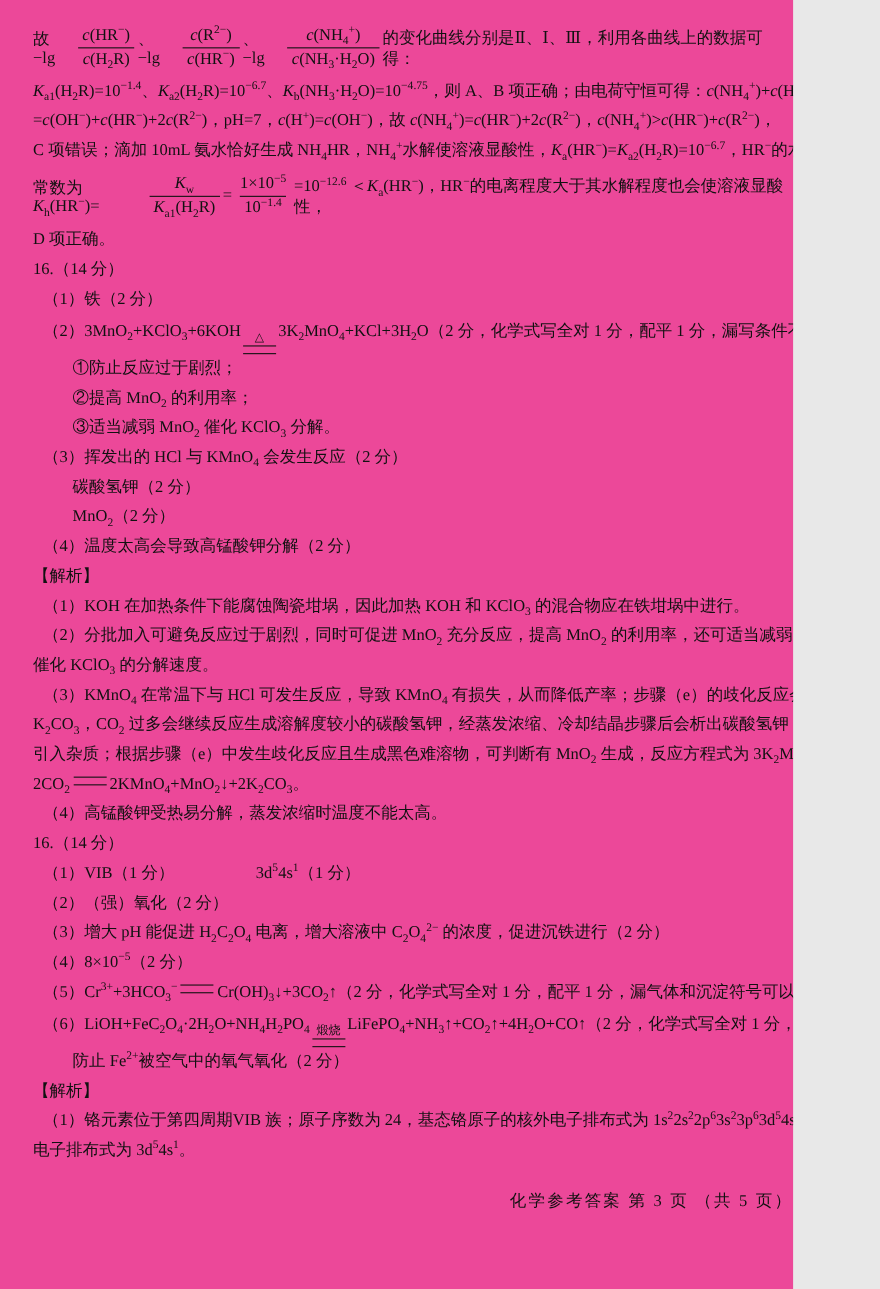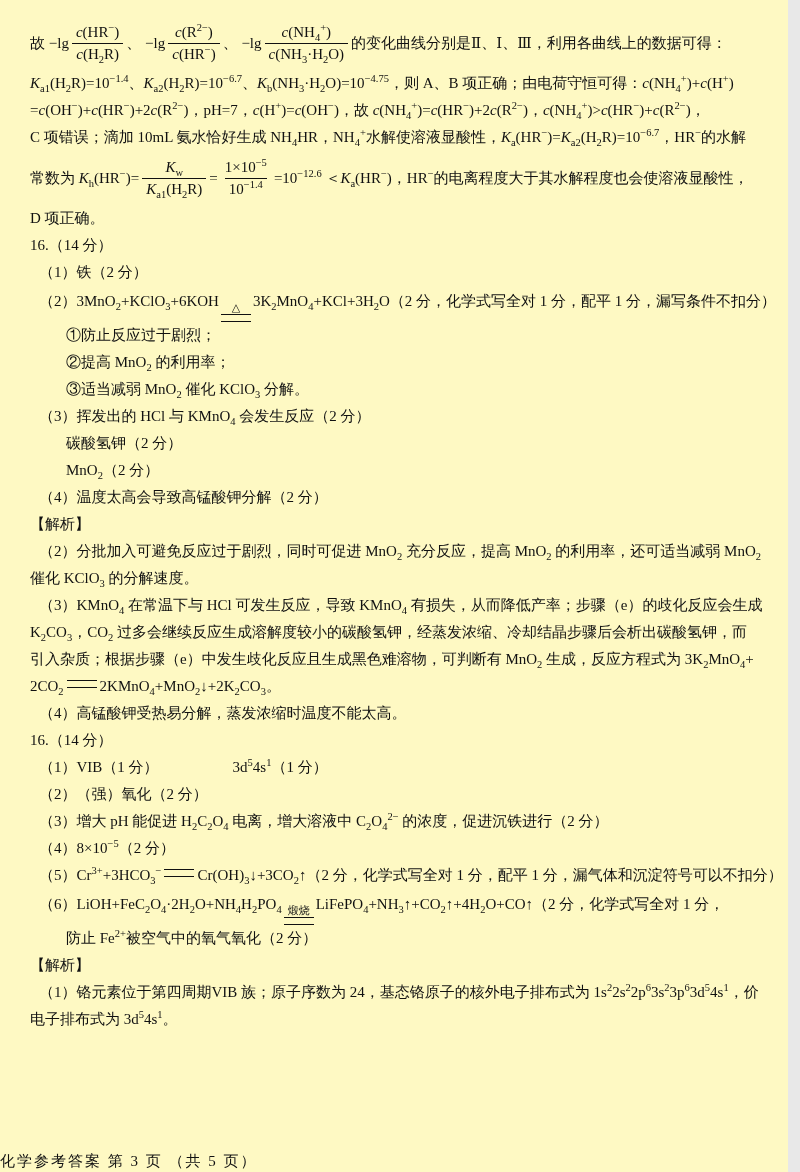--- a/index.html
+++ b/index.html
@@ -1,19 +1,19 @@
 <!DOCTYPE html>
 <html><head>
 <meta charset="utf-8">
 <style>
   html,body{margin:0;padding:0;background:#e8e8e8;}
   .page{
     position:relative;
-    width:788px;height:1172px;
-    background:#fef9c3;
+    width:721px;height:1172px;
+    background:#ec4899;
     overflow:hidden;
     font-family:"Liberation Serif","DejaVu Serif",serif;
     color:#111;
     font-size:15px;
   }
   .content{padding:16px 8px 0 30px;}
   .ln{line-height:27px;min-height:27px;white-space:nowrap;}
   .i1{padding-left:9px;}
   .i2{padding-left:36px;}
   sub,sup{font-size:10.5px;line-height:0;}
@@ -25,22 +25,22 @@
   .frac .den{border-top:1.3px solid #111;}
   
   .dbl{display:inline-block;width:30px;height:6px;border-top:1.6px solid #111;border-bottom:1.6px solid #111;vertical-align:3px;margin:0 3px;}
   
   .eqc{display:inline-flex;flex-direction:column;align-items:center;vertical-align:-5px;margin:0 2px;}
   .eqc .cond{font-size:11px;line-height:13px;}
   .eqc .bars{align-self:stretch;height:6px;border-top:1.6px solid #111;border-bottom:1.6px solid #111;min-width:30px;}
   .eqrow{line-height:30px;}
   .gap-col{display:inline-block;width:74px;}
   .footer{
-    position:absolute;left:0;right:0;top:1152px;
-    text-align:left;font-size:15px;letter-spacing:2px;
+    position:absolute;left:0;right:0;top:1082px;
+    text-align:right;font-size:15px;letter-spacing:2px;
   }
 </style>
 </head>
 <body>
 
 <div class="page">
   <div class="content">
 
     <div class="fr">
       <span>故 −lg</span>
@@ -87,20 +87,21 @@
         </span><span>3K<sub>2</sub>MnO<sub>4</sub>+KCl+3H<sub>2</sub>O（2 分，化学式写全对 1 分，配平 1 分，漏写条件不扣分）</span>
     </div>
     <div class="ln i2">①防止反应过于剧烈；</div>
     <div class="ln i2">②提高 MnO<sub>2</sub> 的利用率；</div>
     <div class="ln i2">③适当减弱 MnO<sub>2</sub> 催化 KClO<sub>3</sub> 分解。</div>
     <div class="ln i1">（3）挥发出的 HCl 与 KMnO<sub>4</sub> 会发生反应（2 分）</div>
     <div class="ln i2">碳酸氢钾（2 分）</div>
     <div class="ln i2">MnO<sub>2</sub>（2 分）</div>
     <div class="ln i1">（4）温度太高会导致高锰酸钾分解（2 分）</div>
     <div class="ln">【解析】</div>
+    <div class="ln i1">（1）KOH 在加热条件下能腐蚀陶瓷坩埚，因此加热 KOH 和 KClO<sub>3</sub> 的混合物应在铁坩埚中进行。</div>
     <div class="ln i1">（2）分批加入可避免反应过于剧烈，同时可促进 MnO<sub>2</sub> 充分反应，提高 MnO<sub>2</sub> 的利用率，还可适当减弱 MnO<sub>2</sub></div>
     <div class="ln">催化 KClO<sub>3</sub> 的分解速度。</div>
     <div class="ln i1">（3）KMnO<sub>4</sub> 在常温下与 HCl 可发生反应，导致 KMnO<sub>4</sub> 有损失，从而降低产率；步骤（e）的歧化反应会生成</div>
     <div class="ln">K<sub>2</sub>CO<sub>3</sub>，CO<sub>2</sub> 过多会继续反应生成溶解度较小的碳酸氢钾，经蒸发浓缩、冷却结晶步骤后会析出碳酸氢钾，而</div>
     <div class="ln">引入杂质；根据步骤（e）中发生歧化反应且生成黑色难溶物，可判断有 MnO<sub>2</sub> 生成，反应方程式为 3K<sub>2</sub>MnO<sub>4</sub>+</div>
     <div class="ln">
       <span>2CO<sub>2</sub></span><span class="dbl"></span><span>2KMnO<sub>4</sub>+MnO<sub>2</sub>↓+2K<sub>2</sub>CO<sub>3</sub>。</span>
     </div>
     <div class="ln i1">（4）高锰酸钾受热易分解，蒸发浓缩时温度不能太高。</div>
 

